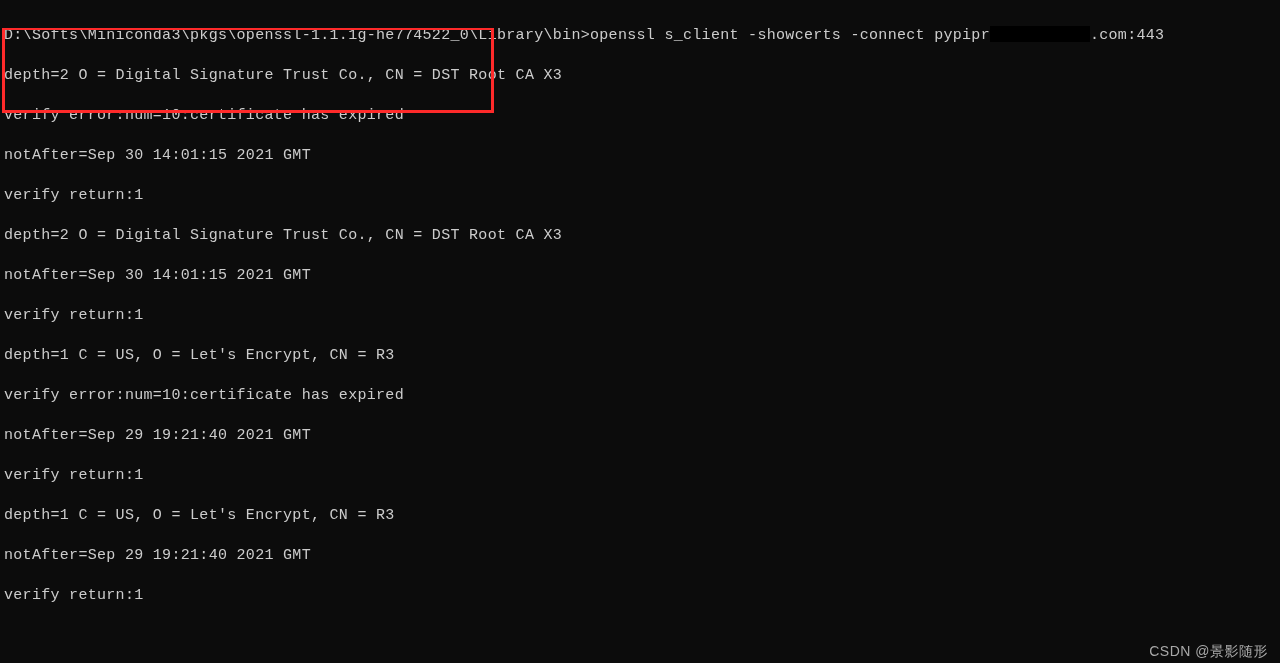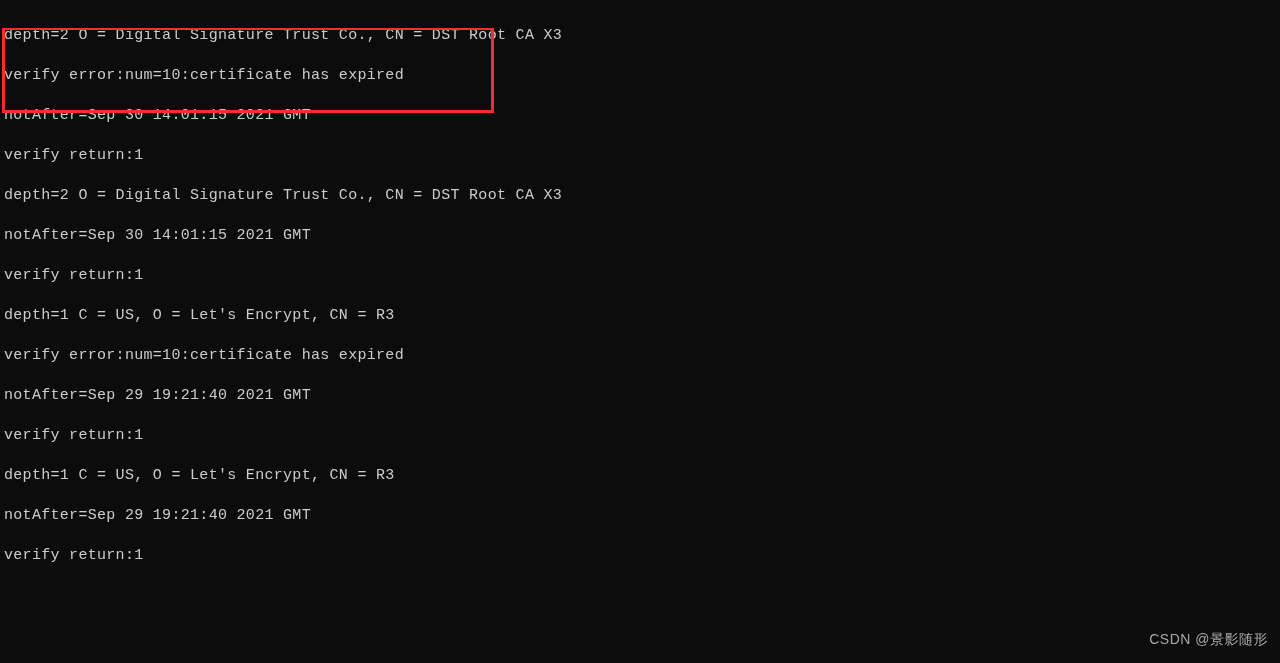--- a/index.html
+++ b/index.html
@@ -48,31 +48,32 @@
       border-top-width: 2px;
       top: 28px;
       left: 2px;
       width: 492px;
       height: 85px;
       pointer-events: none;
     }
     .watermark {
       position: absolute;
       right: 12px;
-      bottom: 14px;
+      bottom: 2px;
       font-size: 14px;
       color: #a8a8a8;
       font-family: -apple-system, 'Segoe UI', sans-serif;
       letter-spacing: 0.5px;
     }
   </style>
 </head>
 <body>
 
 <div class="terminal-area">
+<div class="line prompt-line"><span class="path">D:\Softs\Miniconda3\pkgs\openssl-1.1.1g-he774522_0\Library\bin&gt;</span><span class="cmd">openssl s_client -showcerts -connect pypipr</span><span class="censor"></span><span class="cmd">.com:443</span></div>
 <div class="line">depth=2 O = Digital Signature Trust Co., CN = DST Root CA X3</div>
 <div class="line">verify error:num=10:certificate has expired</div>
 <div class="line">notAfter=Sep 30 14:01:15 2021 GMT</div>
 <div class="line">verify return:1</div>
 <div class="line">depth=2 O = Digital Signature Trust Co., CN = DST Root CA X3</div>
 <div class="line">notAfter=Sep 30 14:01:15 2021 GMT</div>
 <div class="line">verify return:1</div>
 <div class="line">depth=1 C = US, O = Let's Encrypt, CN = R3</div>
 <div class="line">verify error:num=10:certificate has expired</div>
 <div class="line">notAfter=Sep 29 19:21:40 2021 GMT</div>

